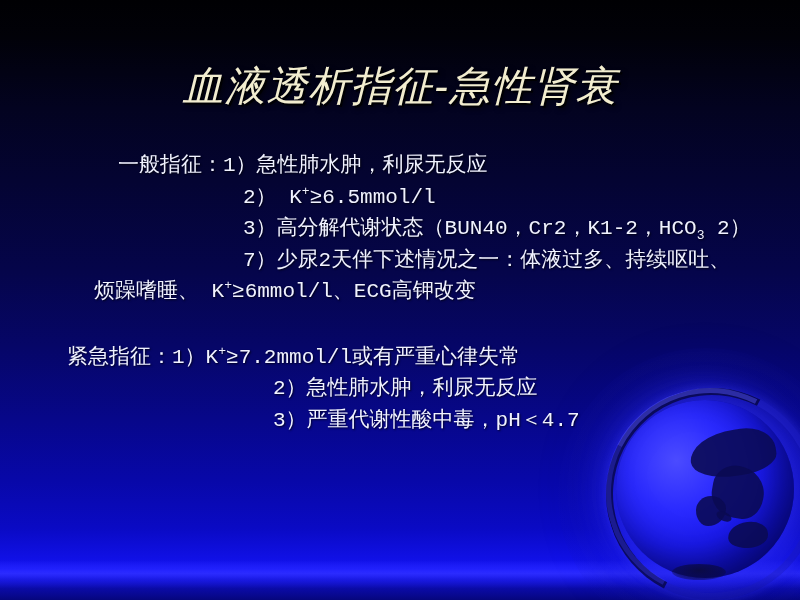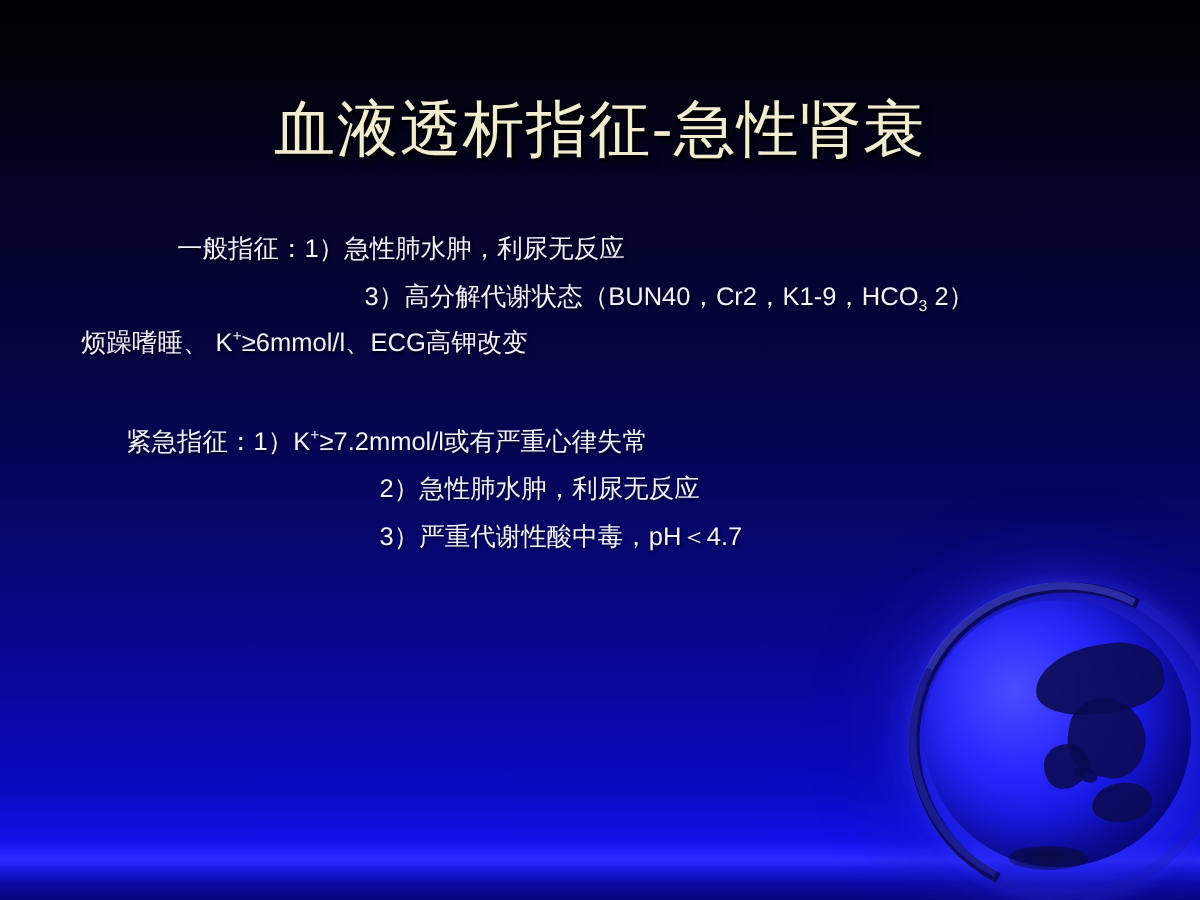--- a/index.html
+++ b/index.html
@@ -176,43 +176,44 @@
     text-align: center;
     color: #f2edcf;
     font-size: 41px;
     line-height: 1.1;
     letter-spacing: 1px;
     font-family: "DejaVu Serif", "Liberation Serif", serif;
     text-shadow:
       2px 2px 0 rgba(0,0,0,0.85),
       3px 3px 5px rgba(0,0,0,0.7);
     white-space: nowrap;
+    font-style: italic;
   }
 
   
   #body {
     position: absolute;
     left: 0;
     top: 150px;
     width: 678px;
     color: #f0f2ff;
-    font-size: 17px;
+    font-size: 21px;
     line-height: 31.5px;
-    font-family: Liberation Sans, sans-serif;
+    font-family: Liberation Mono, monospace;
     text-shadow: 1px 1px 2px rgba(0,0,0,0.75);
     white-space: nowrap;
   }
   .line {
     height: 31.5px;
   }
   .ind-0  { padding-left: 118px; }
   .ind-1  { padding-left: 243px; }
-  .ind-2  { padding-left: 54px; }
-  .ind-3  { padding-left: 84px; }
-  .ind-4  { padding-left: 253px; }
+  .ind-2  { padding-left: 94px; }
+  .ind-3  { padding-left: 67px; }
+  .ind-4  { padding-left: 253px; margin-left: 20px; }
   .gap {
     height: 34px;
   }
   sup, sub {
     font-size: 0.62em;
     line-height: 0;
   }
 </style>
 </head>
 <body>
@@ -232,21 +233,23 @@
     </div>
     <div id="globe-ring"></div>
     <div id="globe-ring-sheen"></div>
     <div id="globe-stand"></div>
   </div>
 
   <div id="title">血液透析指征-急性肾衰</div>
 
   <div id="body">
       <div class="line ind-0"><span>一般指征：</span><span>1）</span><span>急性肺水肿，利尿无反应</span></div>
-      <div class="line ind-1"><span>3）</span><span>高分解代谢状态（BUN40，Cr2，K1-9，HCO</span><sub>3</sub><span> 2）</span></div>
+      <div class="line ind-1"><span>2）</span><span> K</span><sup>+</sup><span>≥6.5mmol/l</span></div>
+      <div class="line ind-1"><span>3）</span><span>高分解代谢状态（BUN40，Cr2，K1-2，HCO</span><sub>3</sub><span> 2）</span></div>
+      <div class="line ind-1"><span>7）</span><span>少尿2天伴下述情况之一：体液过多、持续呕吐、</span></div>
       <div class="line ind-2"><span>烦躁嗜睡、 K</span><sup>+</sup><span>≥6mmol/l、ECG高钾改变</span></div>
       <div class="gap"></div>
       <div class="line ind-3"><span>紧急指征：</span><span>1）</span><span>K</span><sup>+</sup><span>≥7.2mmol/l或有严重心律失常</span></div>
       <div class="line ind-4"><span>2）</span><span>急性肺水肿，利尿无反应</span></div>
       <div class="line ind-4"><span>3）</span><span>严重代谢性酸中毒，pH＜4.7</span></div>
     </div>
 
 </div>
 
 </body></html>

